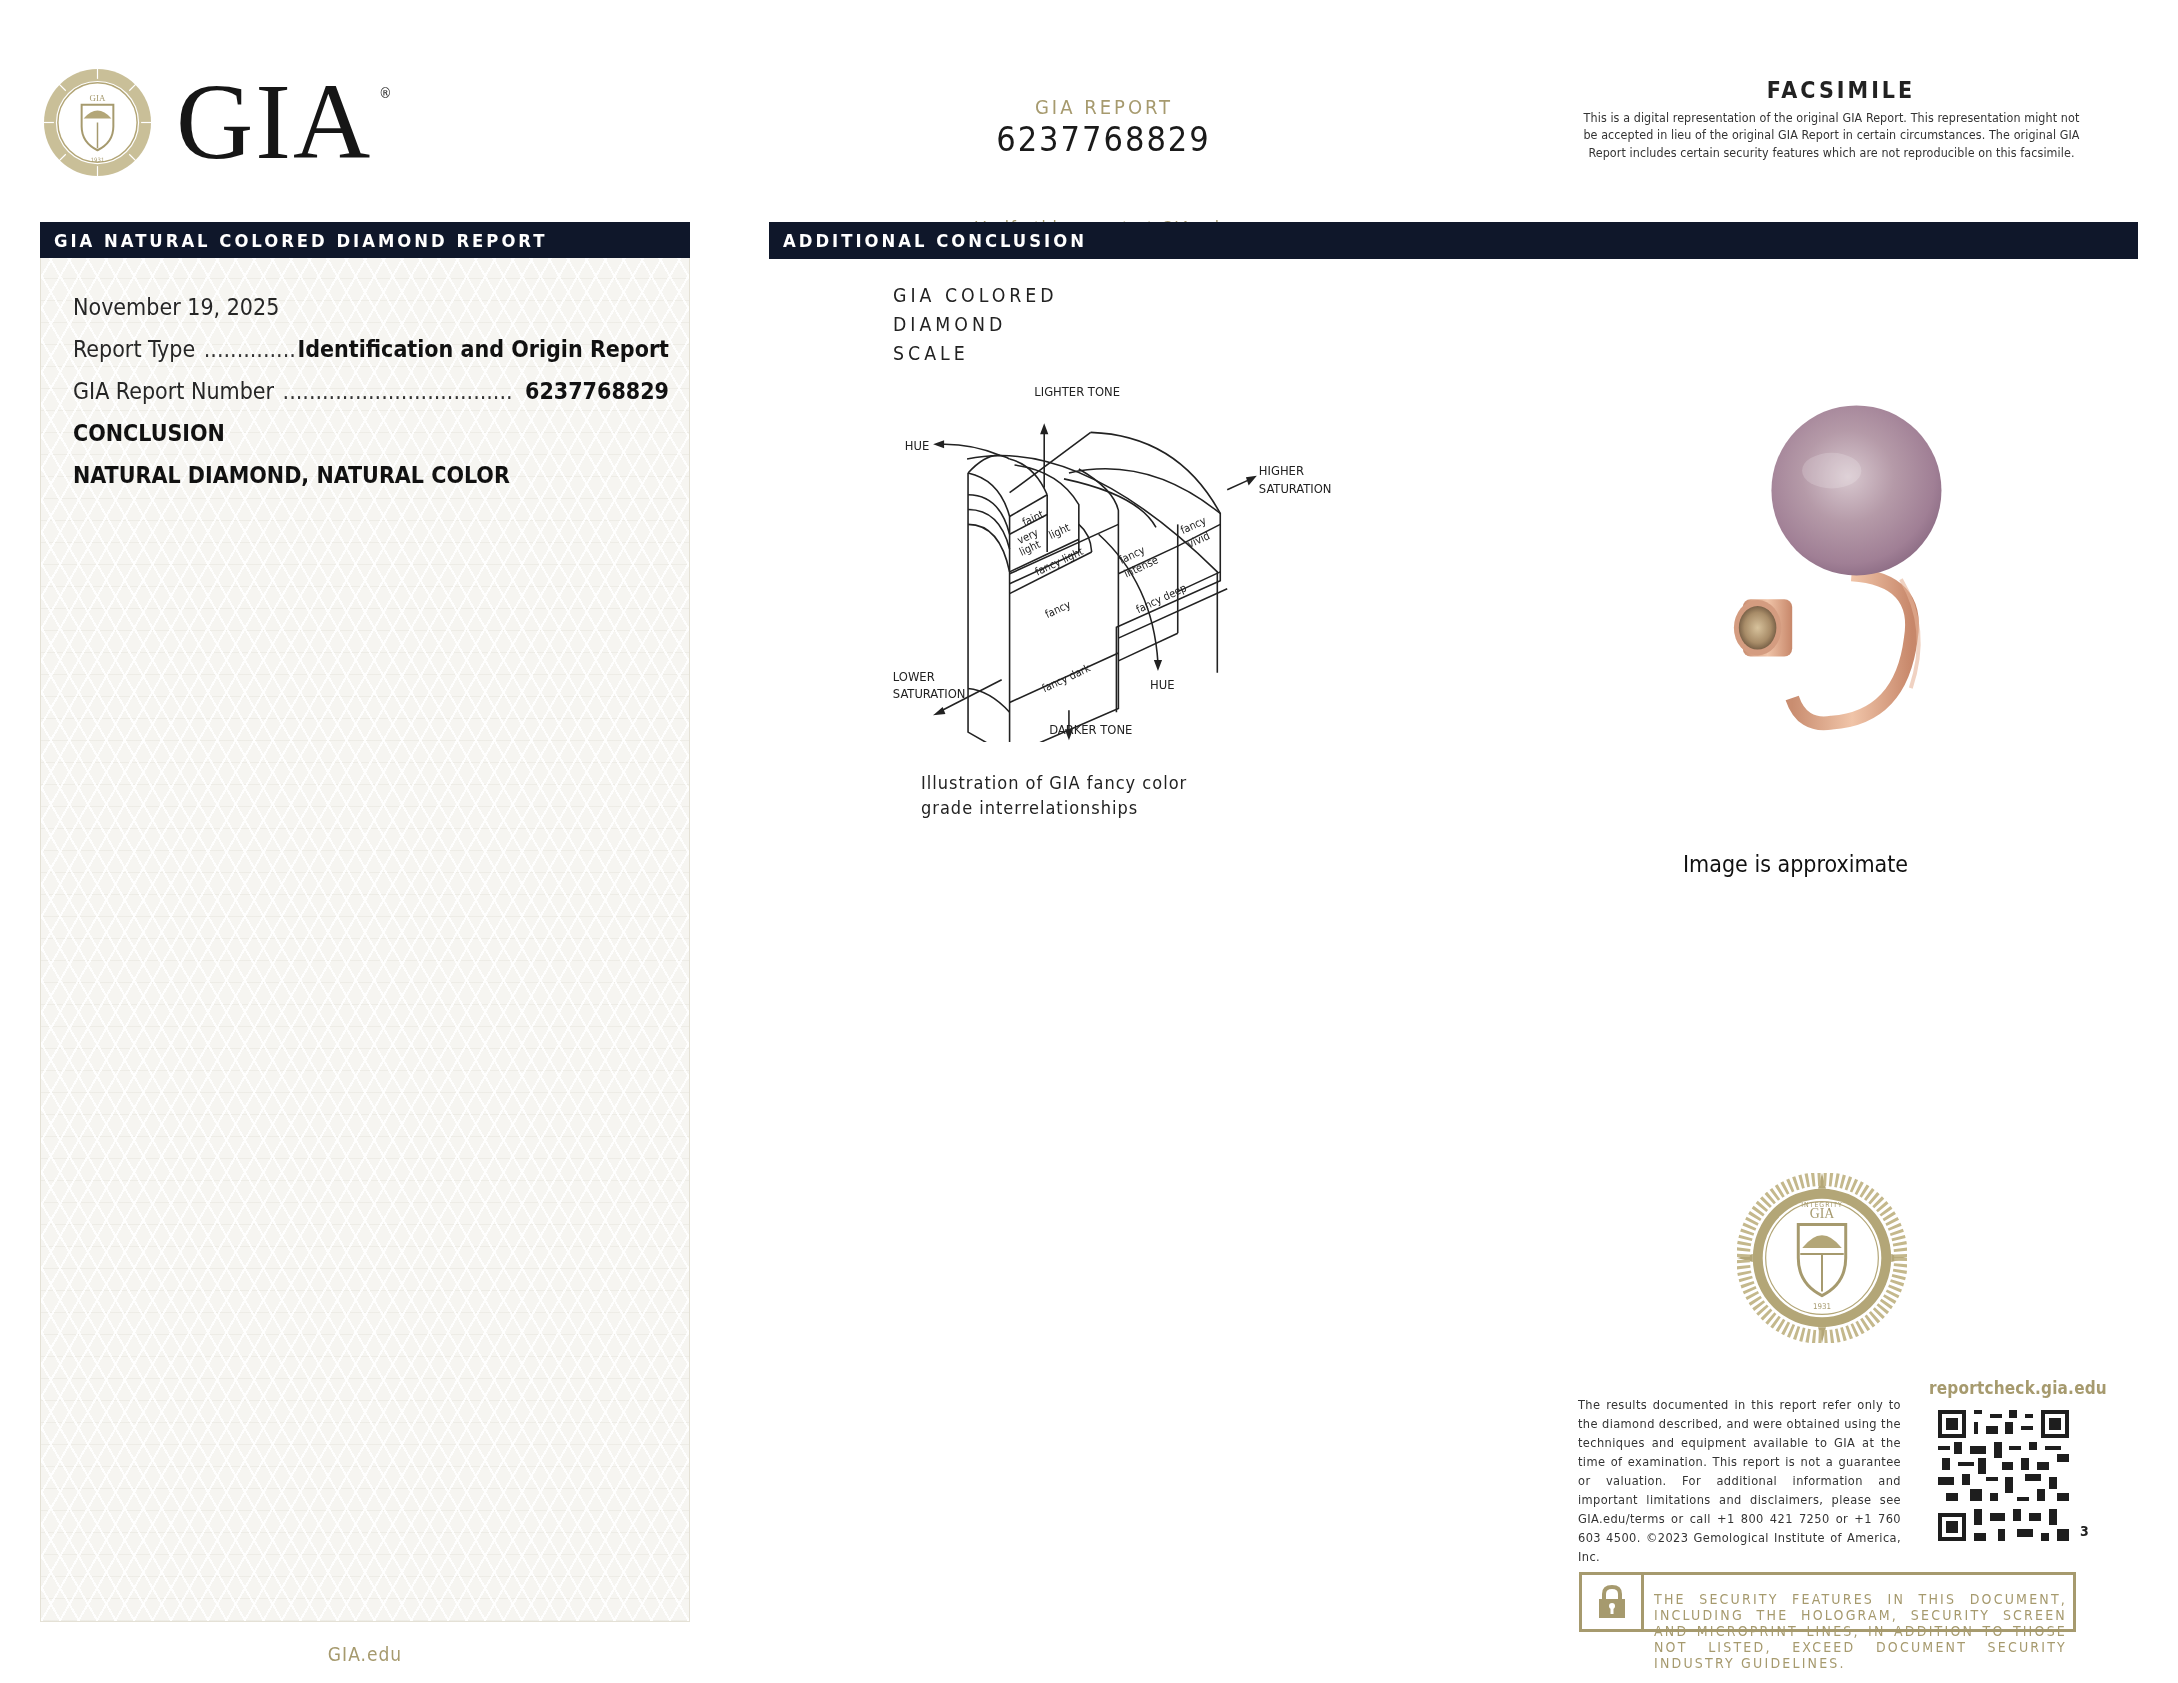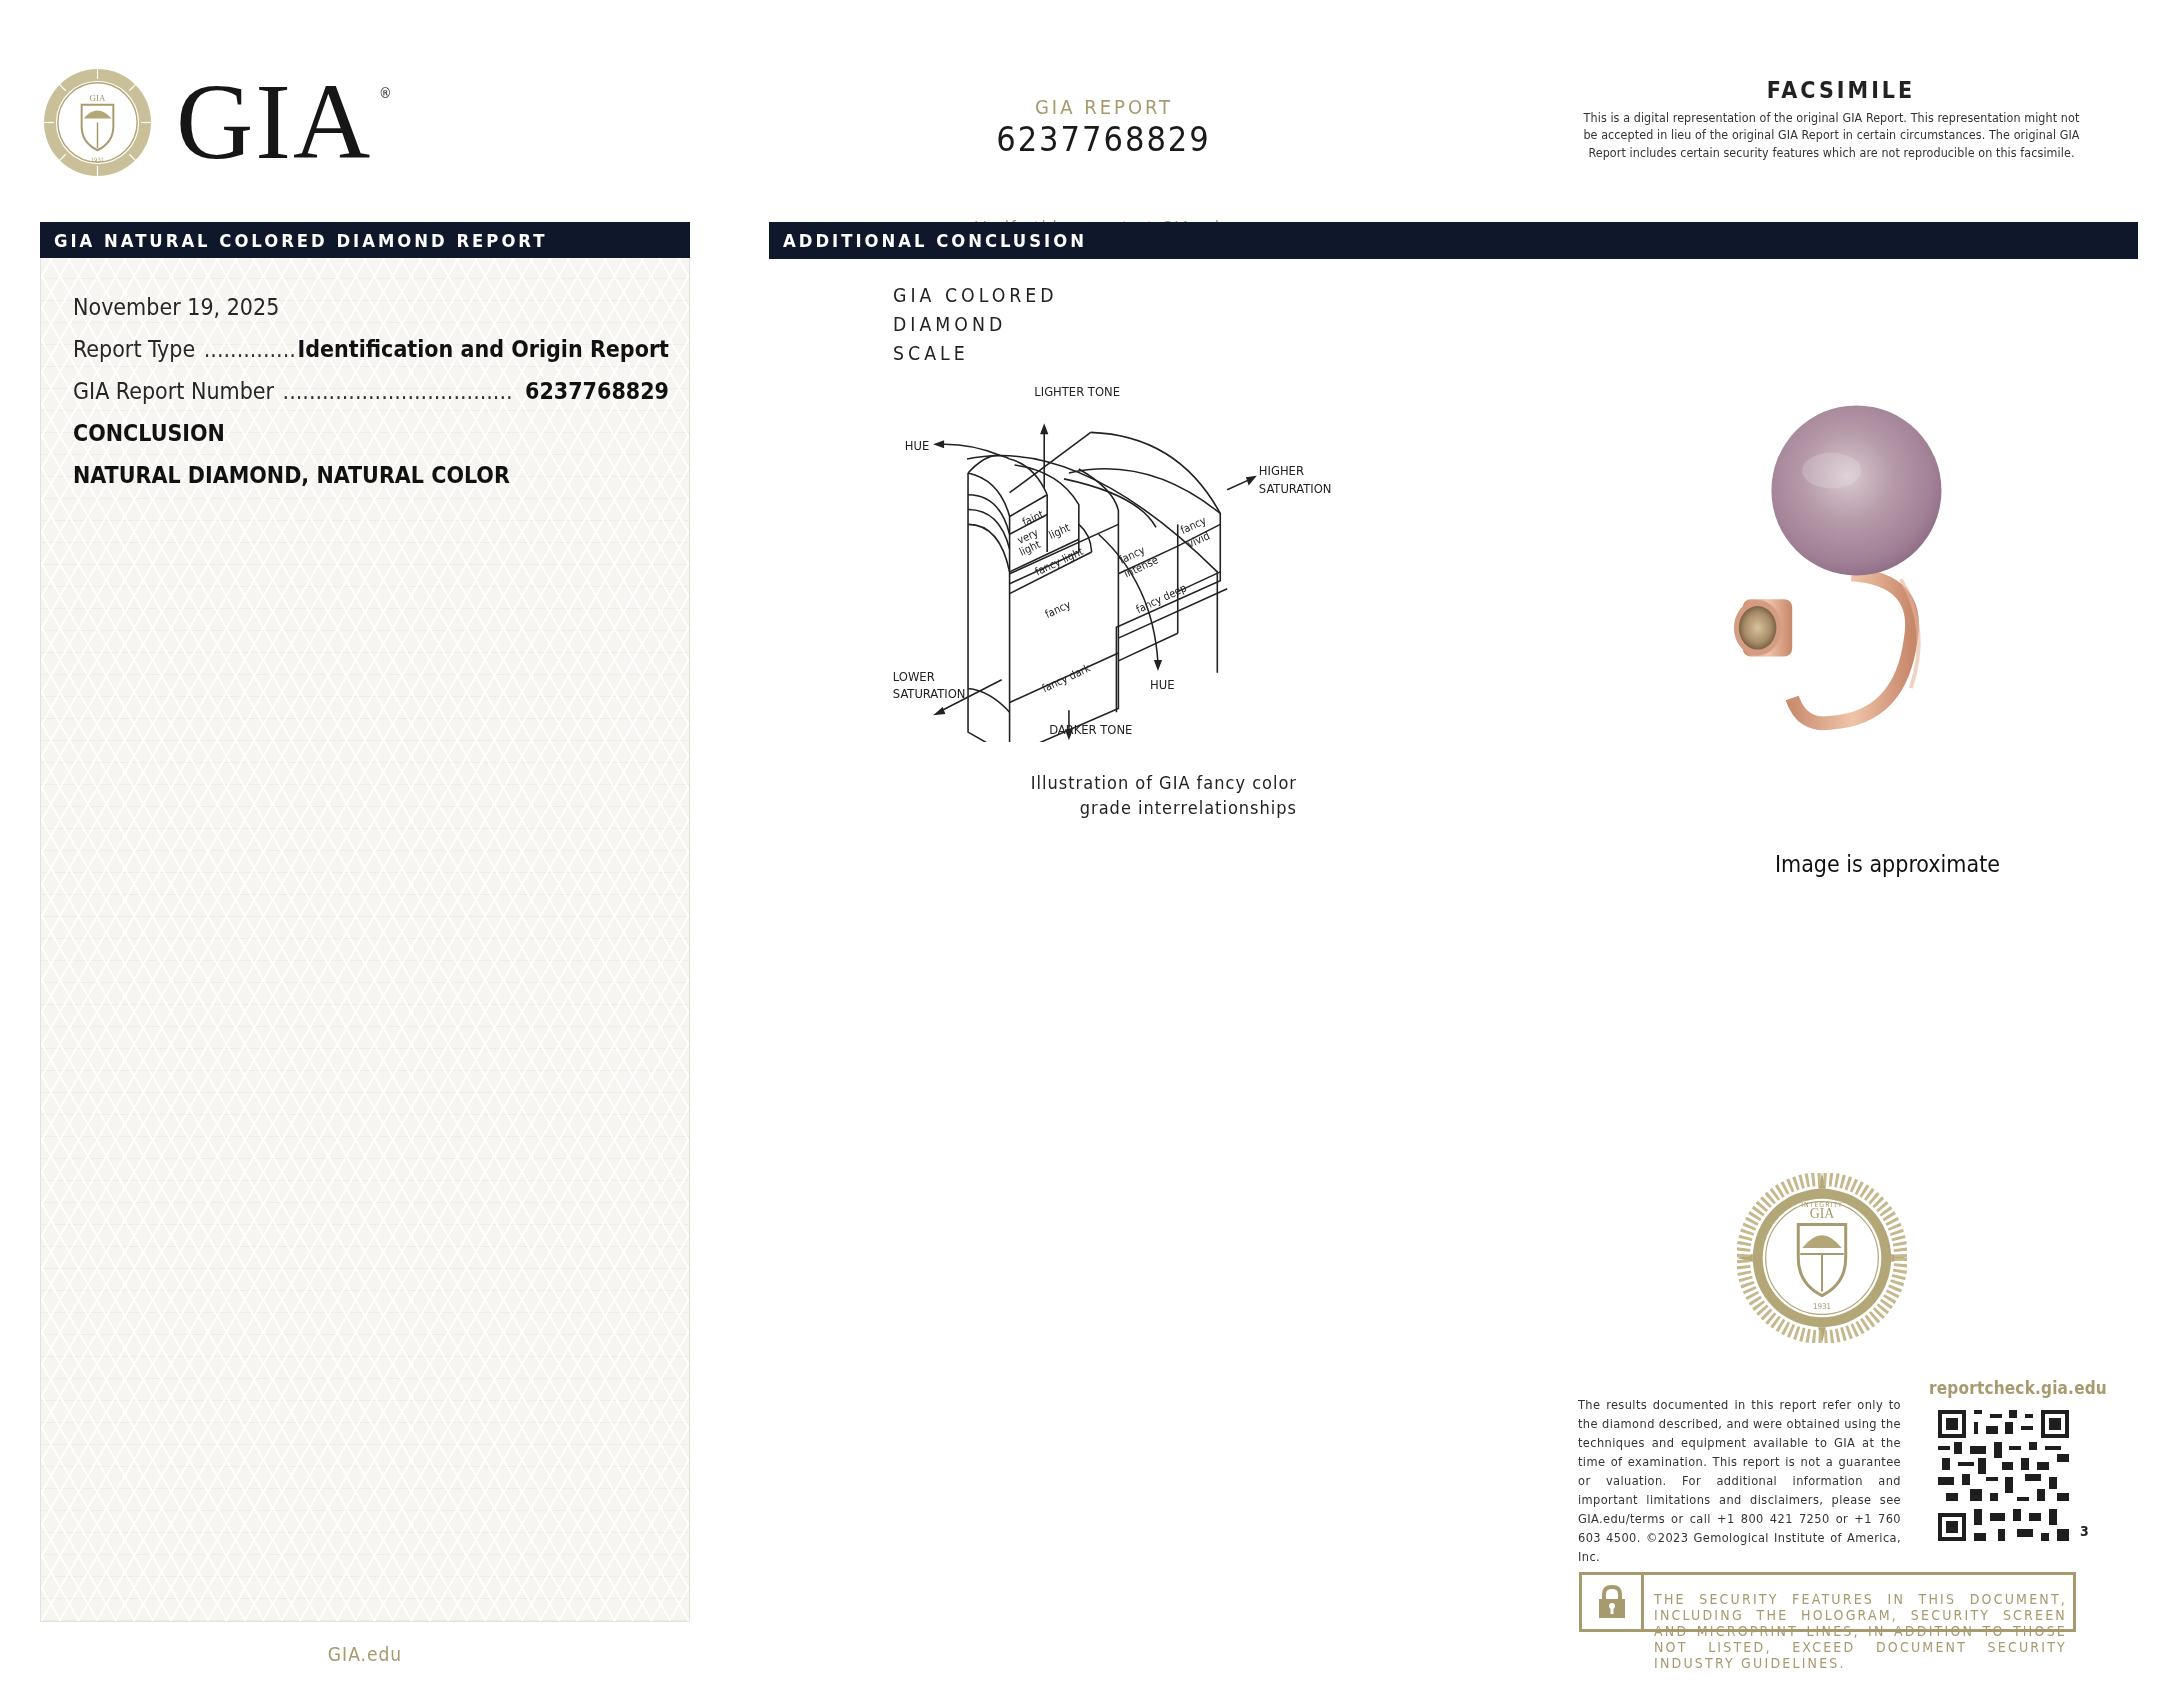--- a/index.html
+++ b/index.html
@@ -41,24 +41,24 @@
   .kv { display:flex; align-items:baseline; }
   .kv .k { flex:0 0 auto; }
   .kv .dots { flex:1 1 auto; overflow:hidden; white-space:nowrap; letter-spacing:0px; color:#333; margin:0 2px; }
   .kv .v { flex:0 0 auto; font-weight:bold; color:#111; }
   .desc { line-height:42px; font-size:23px; }
   .concl { font-weight:bold; color:#111; }
   .footer-left { left:40px; top:1643px; width:650px; text-align:center; font-size:19px; color:#a69a6e; letter-spacing:1px; }
   
   .diag-title { left:893px; top:281px; font-size:19.3px; letter-spacing:4px; line-height:29px; color:#222; }
   .diagram { left:881px; top:376px; width:455px; height:366px; }
-  .diag-caption { left:921px; top:770px; width:376px; text-align:right; font-size:18px; line-height:25px; color:#222; letter-spacing:1px; }
+  .diag-caption { left:921px; top:770px; width:376px; text-align:left; font-size:18px; line-height:25px; color:#222; letter-spacing:1px; }
   
   .ring { left:1723px; top:401px; width:257px; height:332px; }
-  .ring-caption { left:1683px; top:851px; width:317px; text-align:right; font-size:23px; color:#111; }
+  .ring-caption { left:1683px; top:851px; width:317px; text-align:left; font-size:23px; color:#111; }
   
   .seal2 { left:1737px; top:1173px; width:170px; height:170px; }
   .disclaimer { left:1578px; top:1395px; width:323px; font-size:12.7px; line-height:19px; color:#333;
                 text-align:justify; letter-spacing:0.4px; }
   .qr-label { left:1929px; top:1378px; width:147px; text-align:center; font-size:17px; color:#a69a6e; letter-spacing:0.2px; font-weight:bold; }
   .qr { left:1938px; top:1410px; width:131px; height:131px; }
   .page-no { left:2080px; top:1523px; font-size:14px; color:#222; font-weight:bold; }
   .security { left:1579px; top:1572px; width:497px; height:60px; box-sizing:border-box; border:3px solid #a69a6e; display:flex; }
   .sec-icon { width:59px; border-right:3px solid #a69a6e; display:flex; align-items:center; justify-content:center; }
   .sec-text { flex:1; padding:16px 6px 0 10px; font-size:14px; line-height:16px; letter-spacing:2.2px; color:#a69a6e; text-align:justify; }

